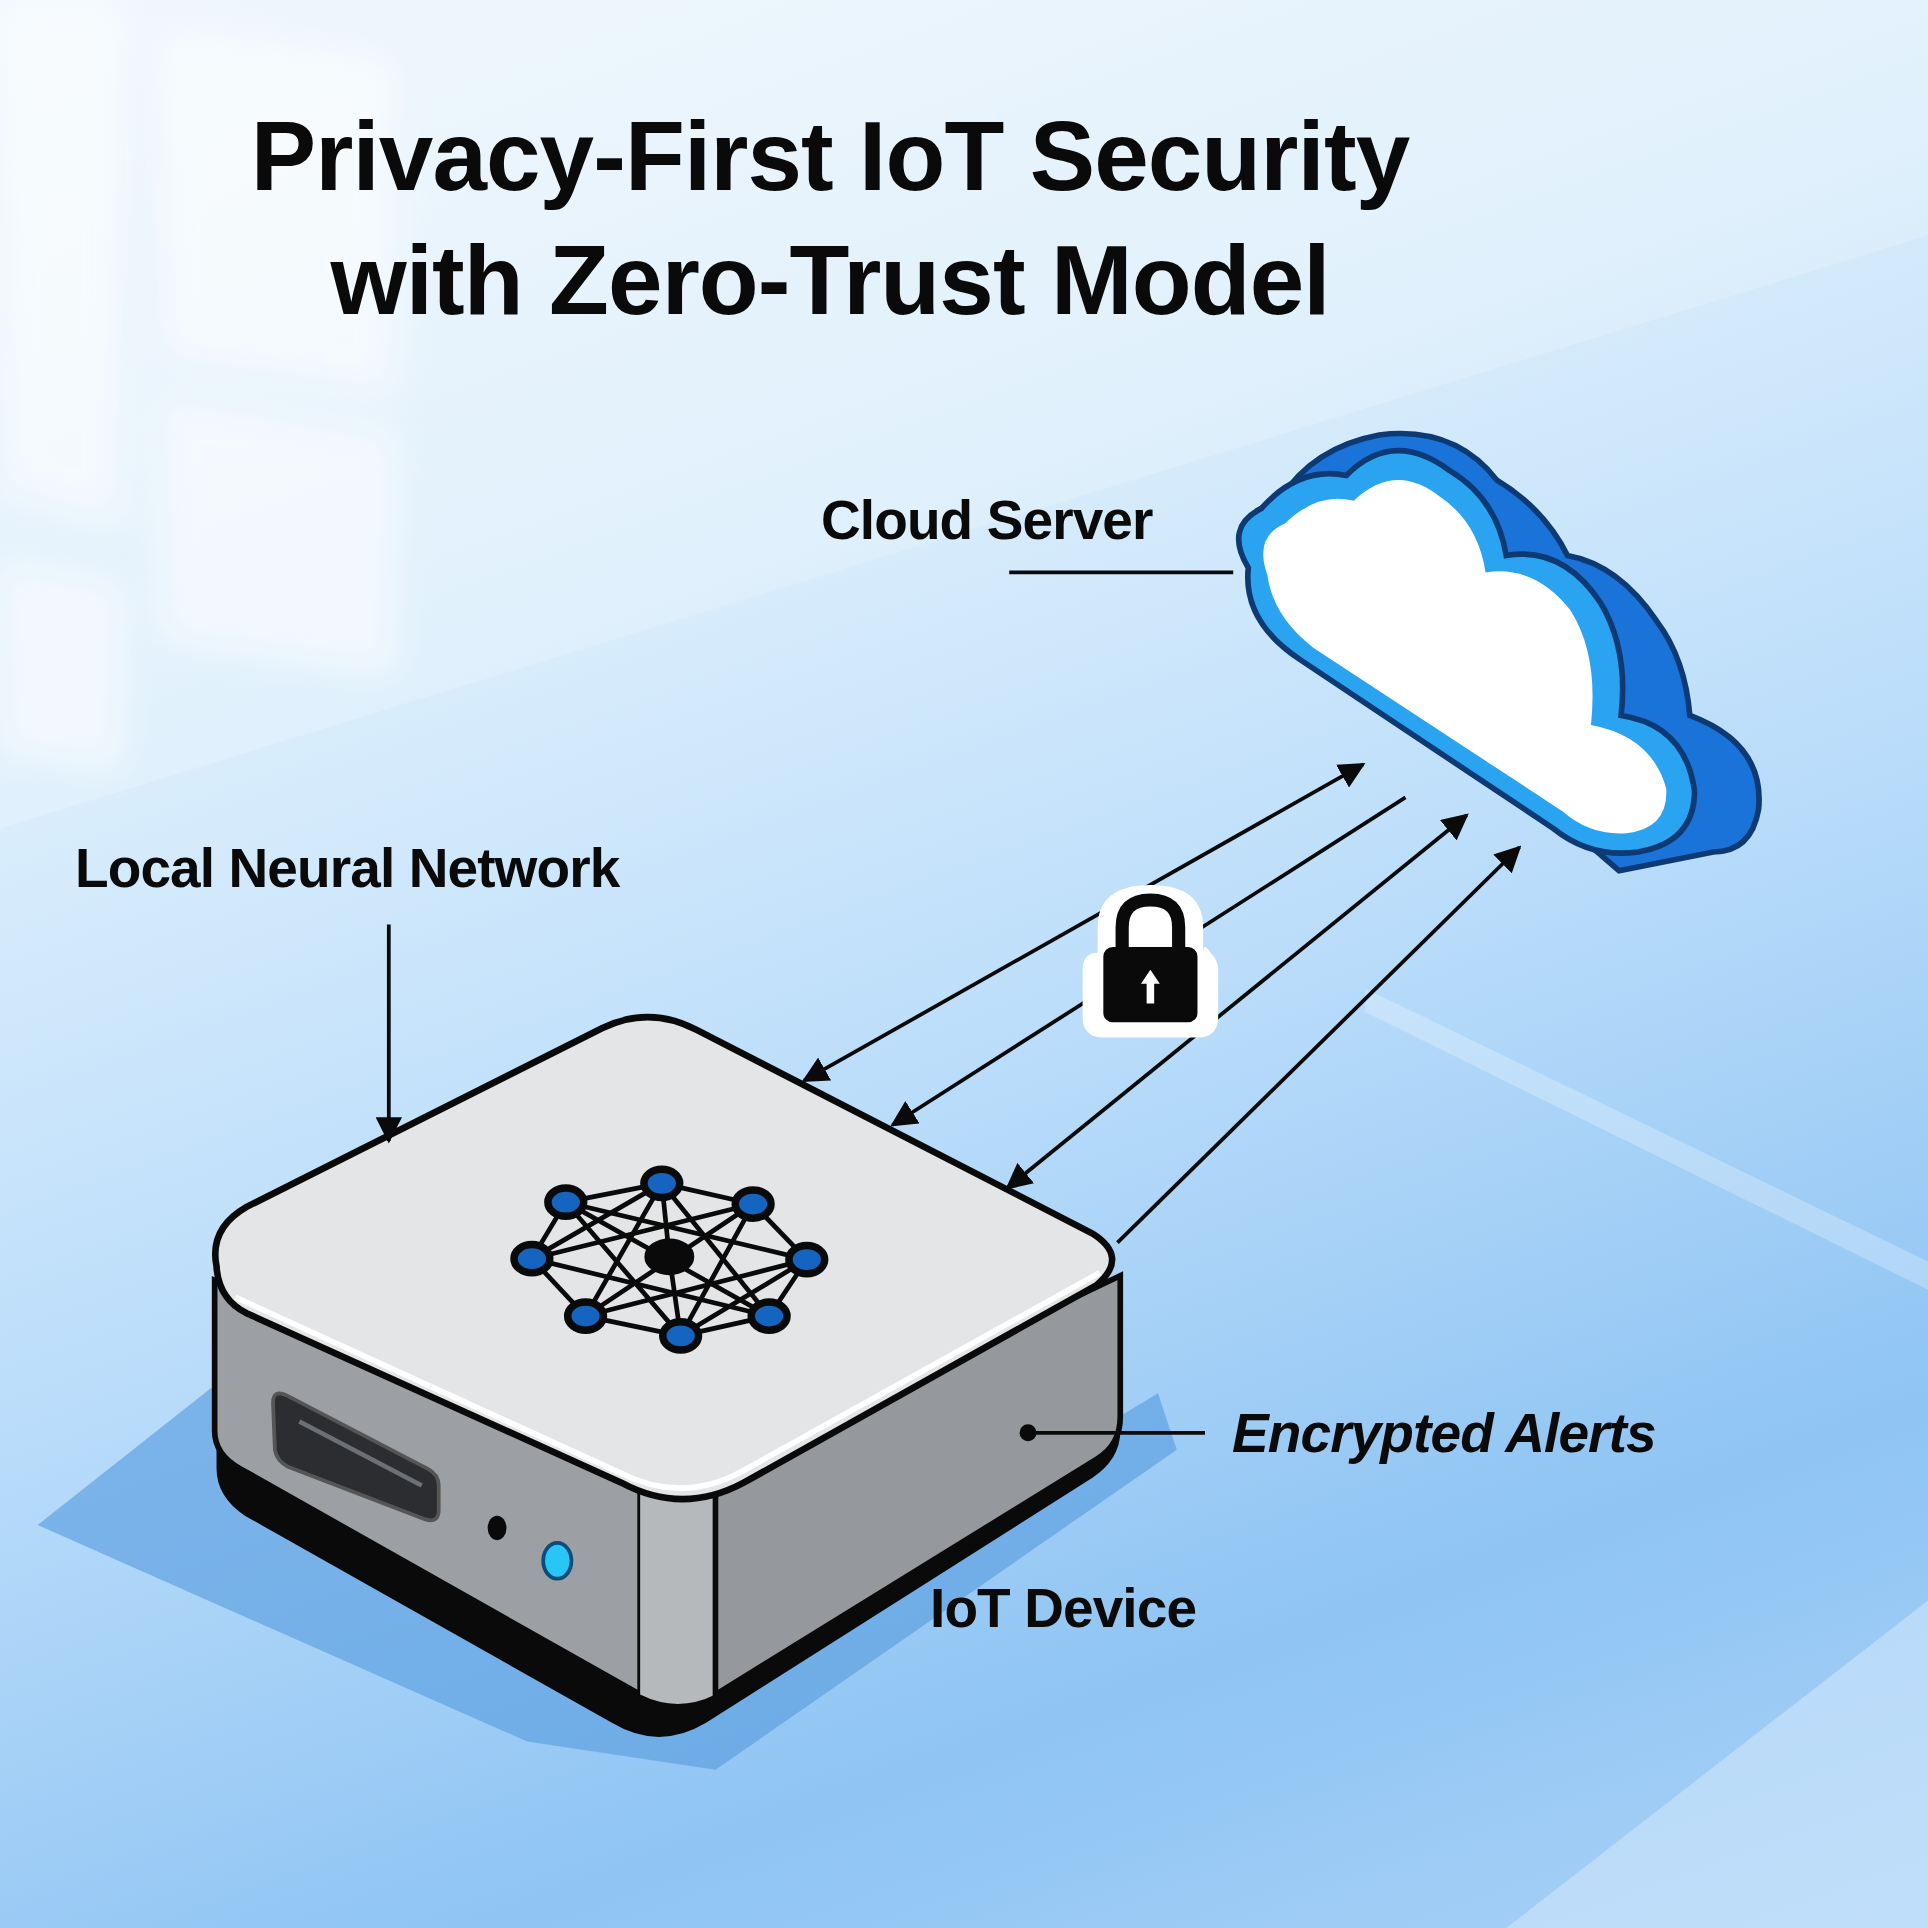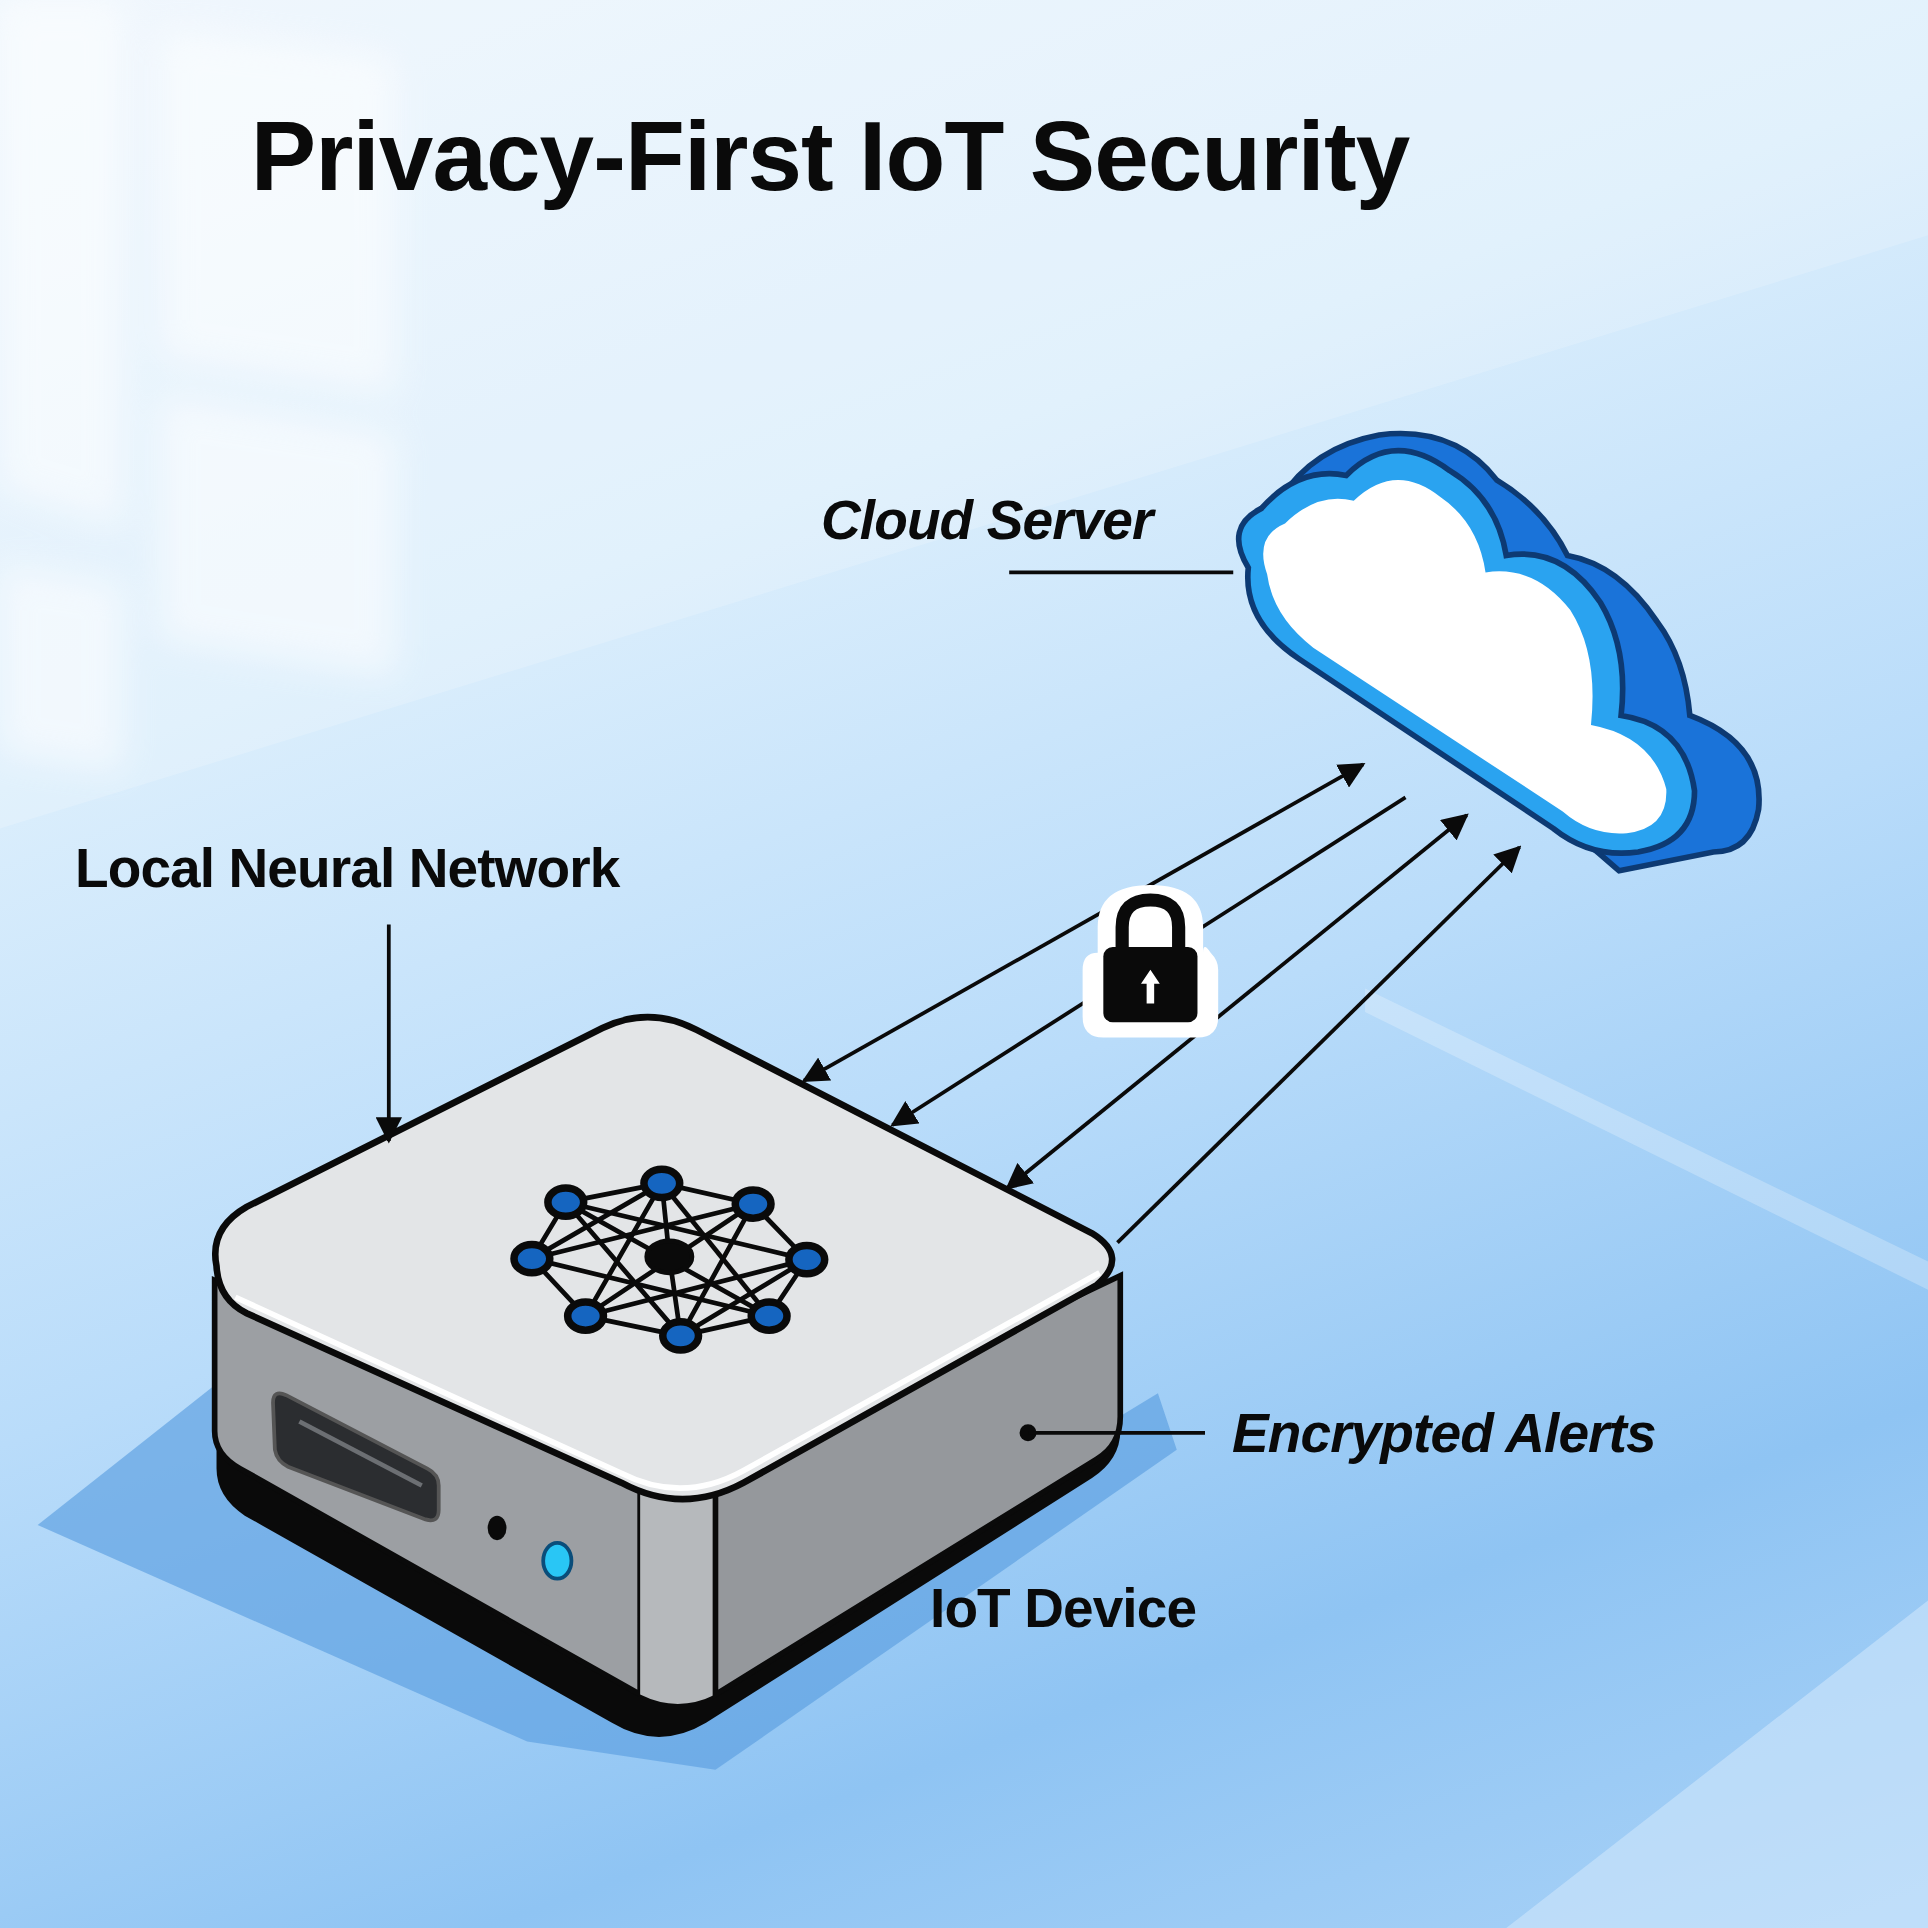--- a/index.html
+++ b/index.html
@@ -35,20 +35,21 @@
     <polygon points="170,420 420,460 420,720 170,680" fill="#ffffff"></polygon>
     <polygon points="0,600 130,620 130,820 0,800" fill="#ffffff"></polygon>
   </g>
   <polygon points="0,880 2048,250 2048,0 0,0" fill="#ffffff" opacity="0.18"></polygon>
   <polygon points="1600,2048 2048,1700 2048,2048" fill="#cfe6fb" opacity="0.6"></polygon>
   <polygon points="1450,1050 2048,1340 2048,1370 1450,1075" fill="#ffffff" opacity="0.25"></polygon>
 </svg>
 
 <div class="title">
   <div>Privacy-First IoT Security</div>
+  <div>with Zero-Trust Model</div>
 </div>
 
 <svg class="diagram" width="1928" height="1928" viewBox="0 0 2048 2048">
   <defs>
     <marker id="arrow" viewBox="0 0 10 10" refX="9" refY="5" markerWidth="7" markerHeight="7" orient="auto-start-reverse">
       <path d="M0,0 L10,5 L0,10 z" fill="#0a0a0a"></path>
     </marker>
   </defs>
 
   <polygon points="40,1620 230,1470 720,1790 1230,1480 1250,1540 760,1880 560,1850" fill="#5b9ee0" opacity="0.65"></polygon>
@@ -130,17 +131,17 @@
   </g>
 
   <g>
     <path d="M1166,1012 L1166,985 Q1166,940 1222,940 Q1278,940 1278,985 L1278,1012 Q1278,1000 1286,1012 Q1294,1020 1294,1030 L1294,1080 Q1294,1102 1272,1102 L1172,1102 Q1150,1102 1150,1080 L1150,1030 Q1150,1012 1166,1012 Z" fill="#ffffff"></path>
     <path d="M1192,1010 L1192,985 Q1192,956 1222,956 Q1252,956 1252,985 L1252,1010" fill="none" stroke="#0a0a0a" stroke-width="14"></path>
     <rect x="1172" y="1006" width="100" height="80" rx="10" fill="#0a0a0a"></rect>
     <path d="M1222,1030 L1212,1045 L1218,1045 L1218,1066 L1226,1066 L1226,1045 L1232,1045 Z" fill="#ffffff"></path>
   </g>
 </svg>
 
-<div class="label" style="left:821px; top:488px;font-style:italic;">Cloud Server</div>
+<div class="label" style="left:821px; top:488px;">Cloud Server</div>
 <div class="label" style="left:75px; top:836px;">Local Neural Network</div>
 <div class="label" style="left:1232px; top:1401px;font-style:italic;">Encrypted Alerts</div>
 <div class="label" style="left:930px; top:1576px;">IoT Device</div>
 
 
 </body></html>

